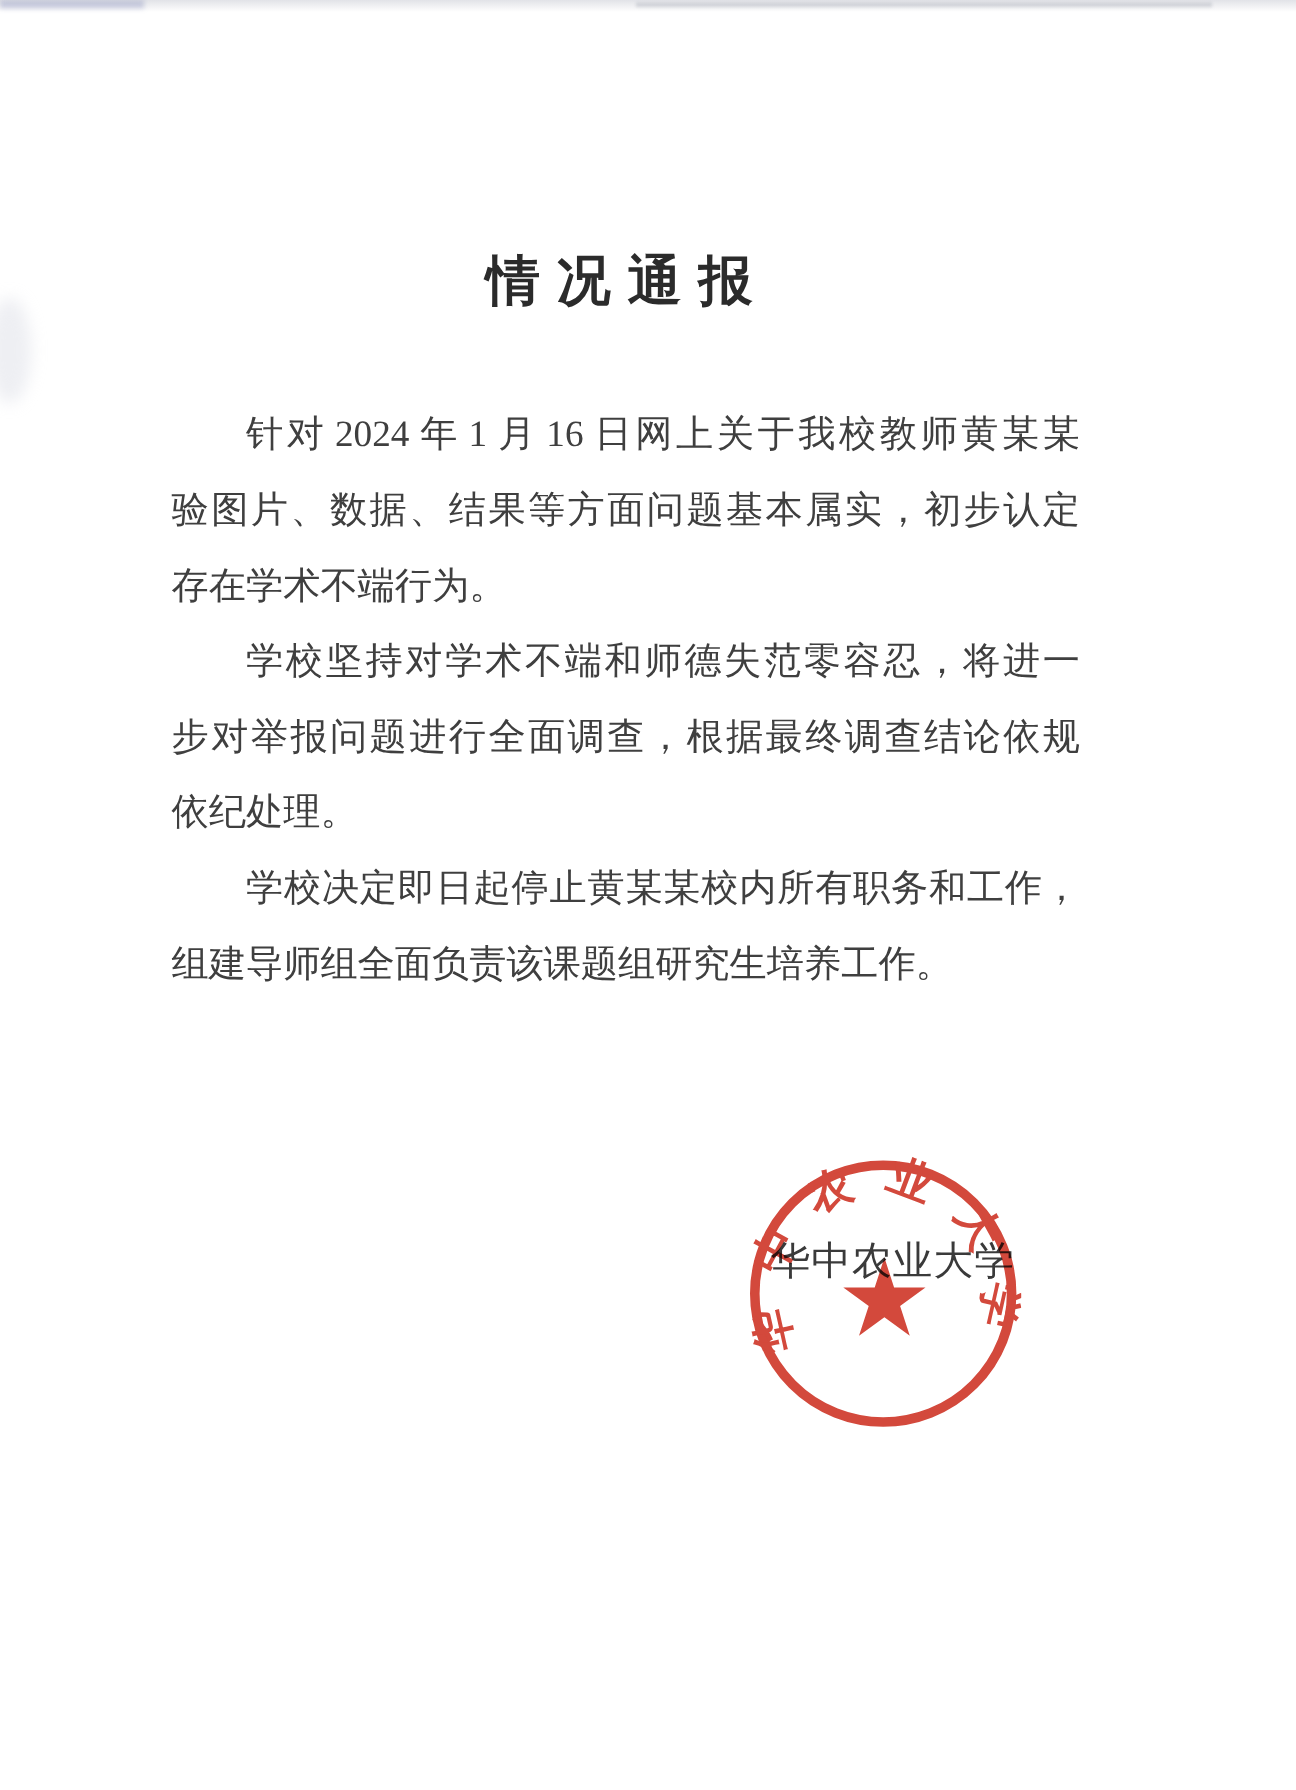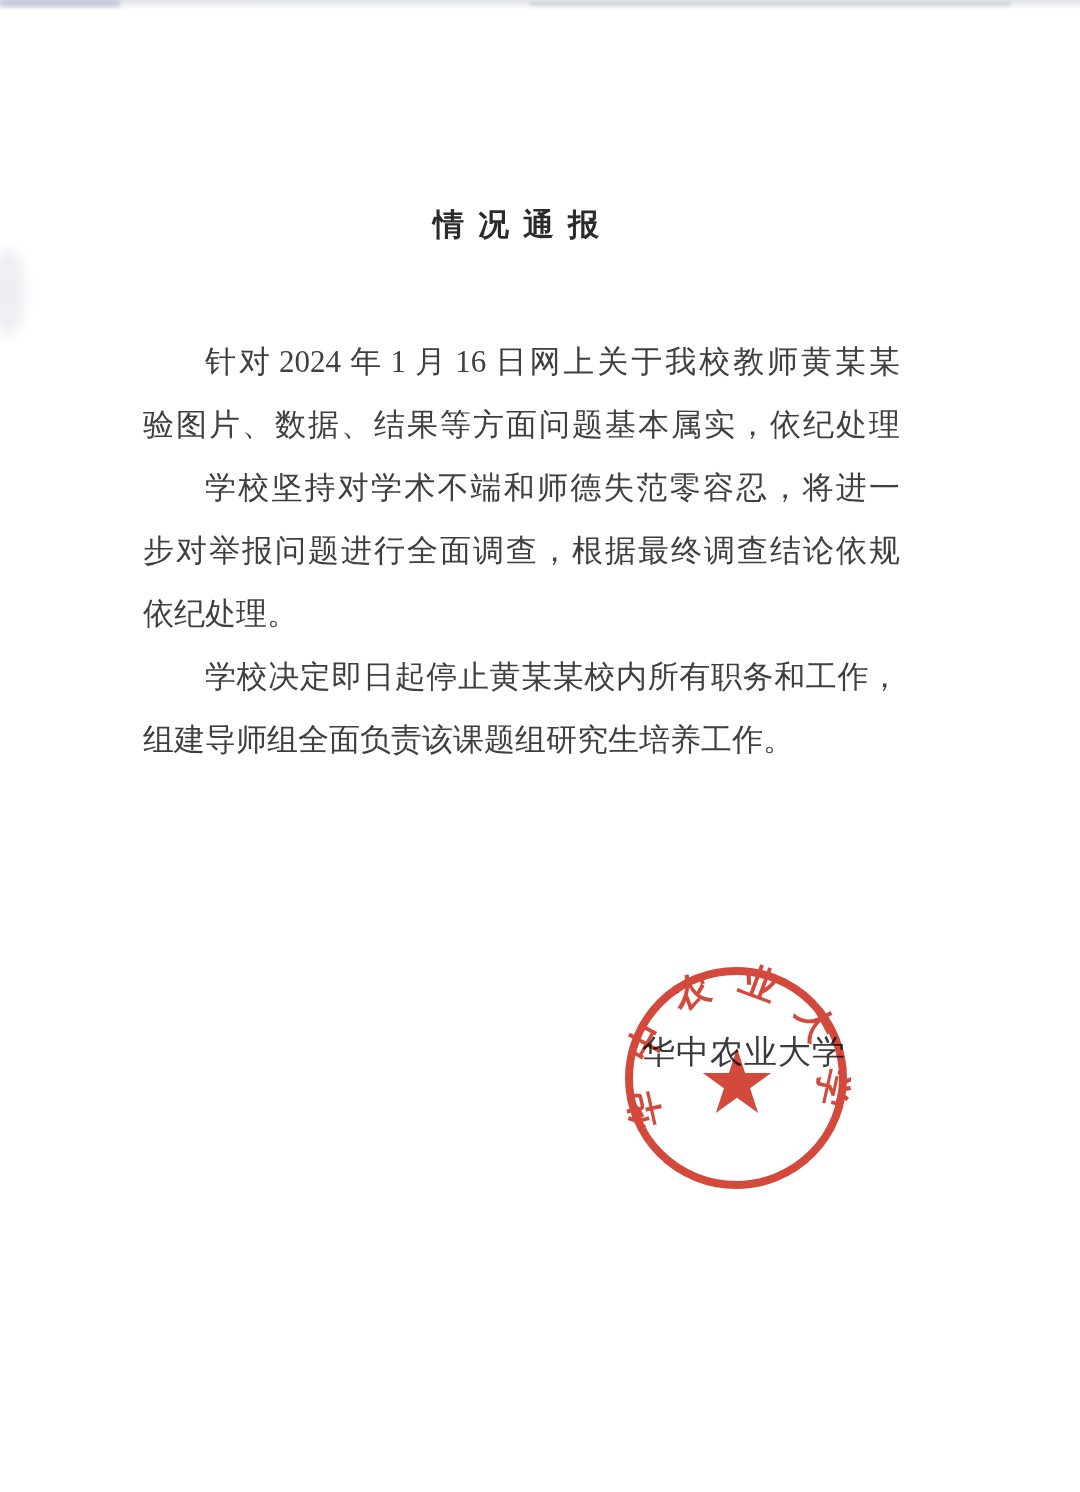--- a/index.html
+++ b/index.html
@@ -26,21 +26,21 @@
   }
   .smudge-left {
     position:absolute; top:248px; left:-10px; width:36px; height:88px;
     background:rgba(205,208,220,0.35); border-radius:50%; filter:blur(6px);
   }
 
   .doc-title {
     position:absolute; top:204px; left:0; right:34px;
     margin:0;
     text-align:center;
-    font-size:31px; font-weight:700;
+    font-size:45px; font-weight:700;
     letter-spacing:14px;
     color:#2b2b2b;
   }
 
   .body-text {
     position:absolute; left:143px; top:330px; width:757px;
     font-size:31px; line-height:63px;
     color:#3f3f3f;
   }
   .body-text p { margin:0; padding:0; }
@@ -71,21 +71,22 @@
   <div class="smudge-top"></div>
   <div class="smudge-top-left"></div>
   <div class="smudge-top-right"></div>
   <div class="smudge-left"></div>
 
   <h1 class="doc-title">情况通报</h1>
 
   <div class="body-text">
     <p>
       <span class="line fill indent">针对 2024 年 1 月 16 日网上关于我校教师黄某某</span>
-      <span class="line fill">验图片、数据、结果等方面问题基本属实，依纪处理</span>
+      <span class="line fill">验图片、数据、结果等方面问题基本属实，初步认定</span>
+      <span class="line">存在学术不端行为。</span>
     </p>
     <p>
       <span class="line fill indent">学校坚持对学术不端和师德失范零容忍，将进一</span>
       <span class="line fill">步对举报问题进行全面调查，根据最终调查结论依规</span>
       <span class="line">依纪处理。</span>
     </p>
     <p>
       <span class="line fill indent">学校决定即日起停止黄某某校内所有职务和工作，</span>
       <span class="line">组建导师组全面负责该课题组研究生培养工作。</span>
     </p>

